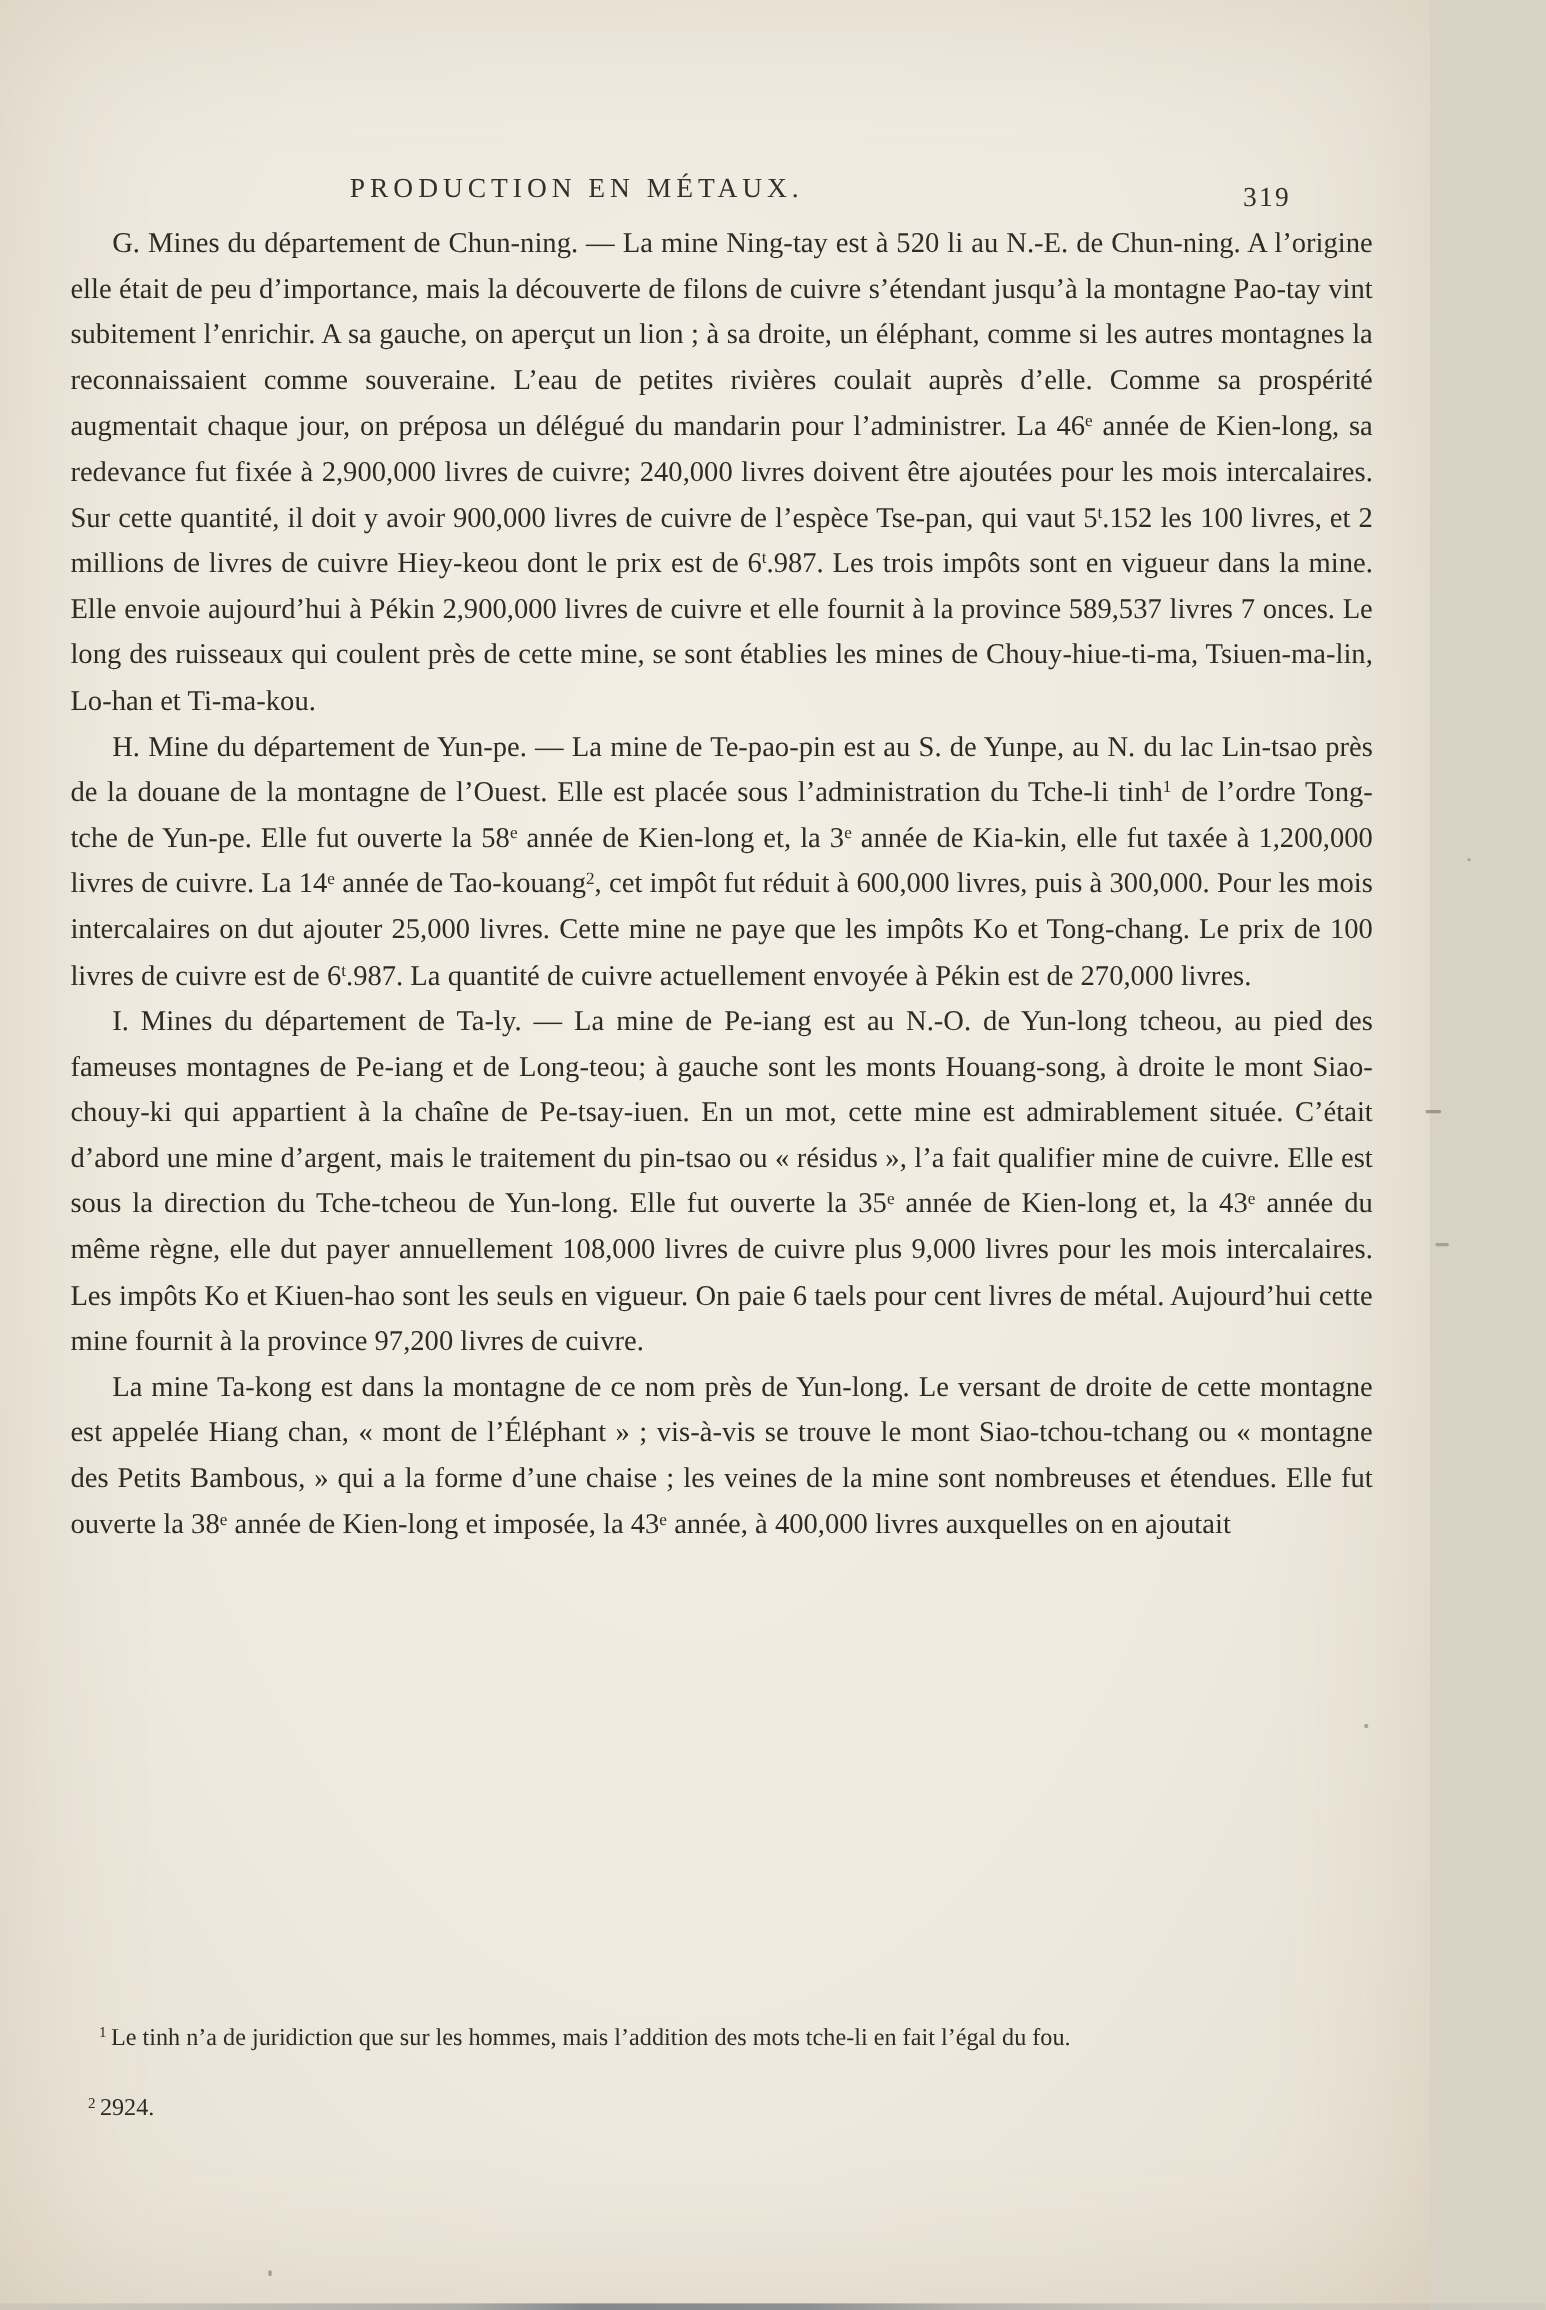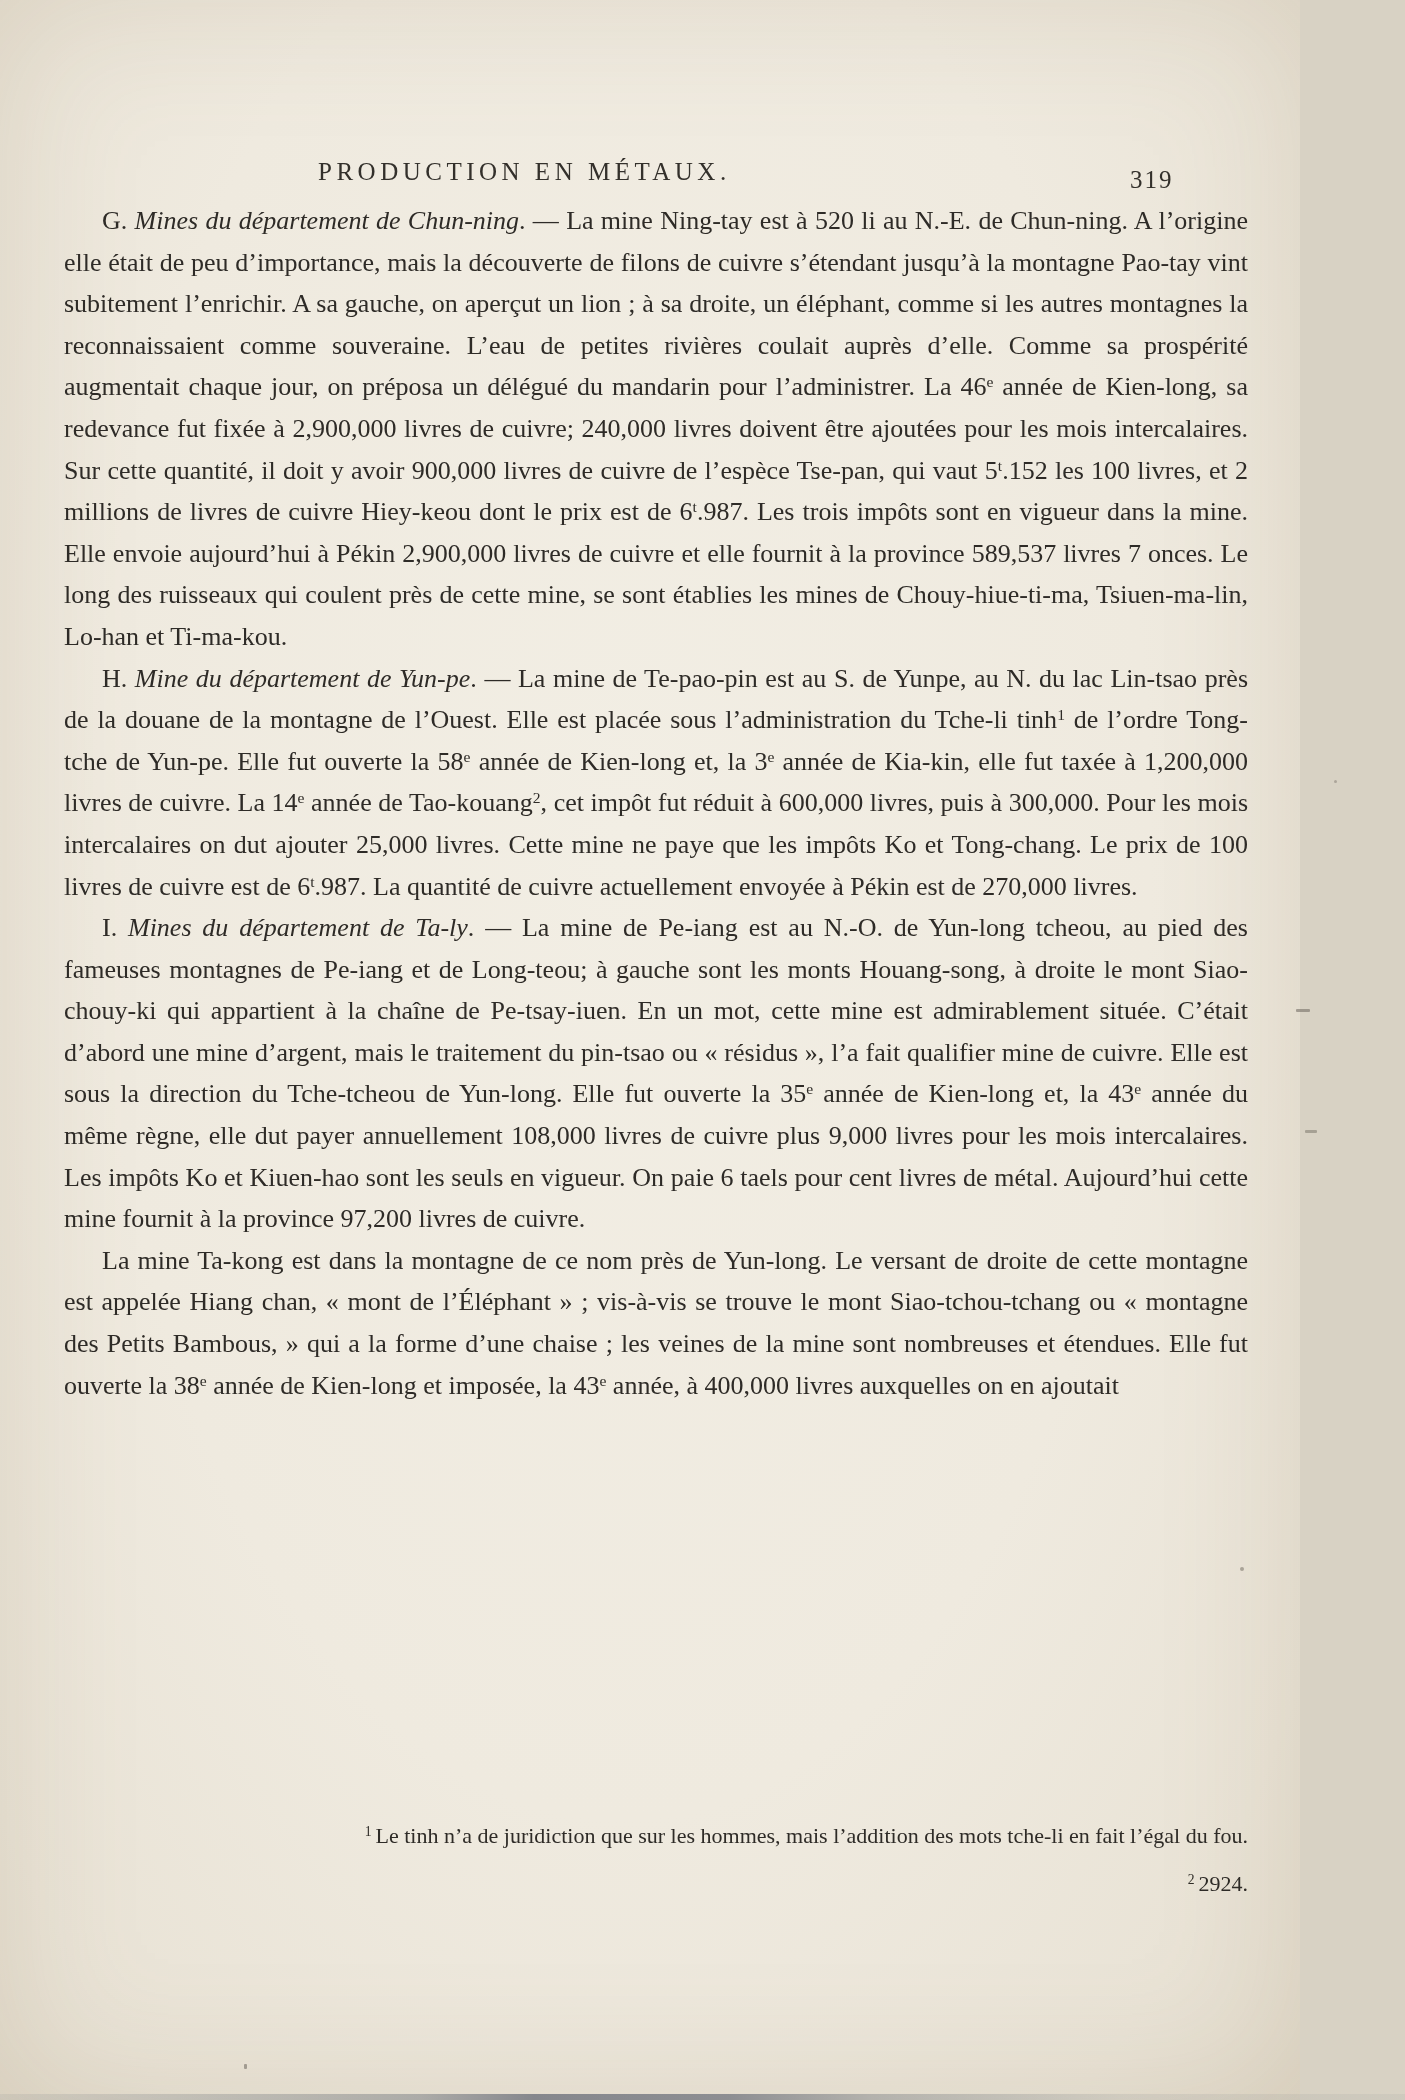--- a/index.html
+++ b/index.html
@@ -29,28 +29,28 @@
     color:#33302b;
   }
   .body-text{
     position:absolute;left:64px;top:200px;width:1184px;
     font-size:26px;line-height:41.6px;
     text-align:justify;
     color:#2e2b27;
   }
   .body-text p{margin:0;padding:0;text-align:justify;text-align-last:left;}
   .body-text p.indent{text-indent:38px;}
-  .it{font-style:italic;}
+  .it{}
   .sup{font-size:0.6em;vertical-align:0.5em;line-height:0;}
   .footnotes{
     position:absolute;left:64px;top:1812px;width:1184px;
     font-size:22px;line-height:48px;
     color:#2e2b27;
   }
-  .footnotes p{margin:0;padding:0;text-align:right;}
+  .footnotes p{margin:16px;padding:0;}
   .footnotes p:first-child{text-indent:10px;}
   .fn-marker{font-size:0.62em;vertical-align:0.55em;line-height:0;margin-right:4px;}
   
   .scan-edge-bottom{
     position:absolute;bottom:0;left:0;width:1405px;height:6px;
     background:linear-gradient(90deg,
       rgba(95,105,115,.10) 0%,
       rgba(70,80,95,.35) 30%,
       rgba(55,65,85,.55) 38%,
       rgba(55,65,85,.50) 52%,

